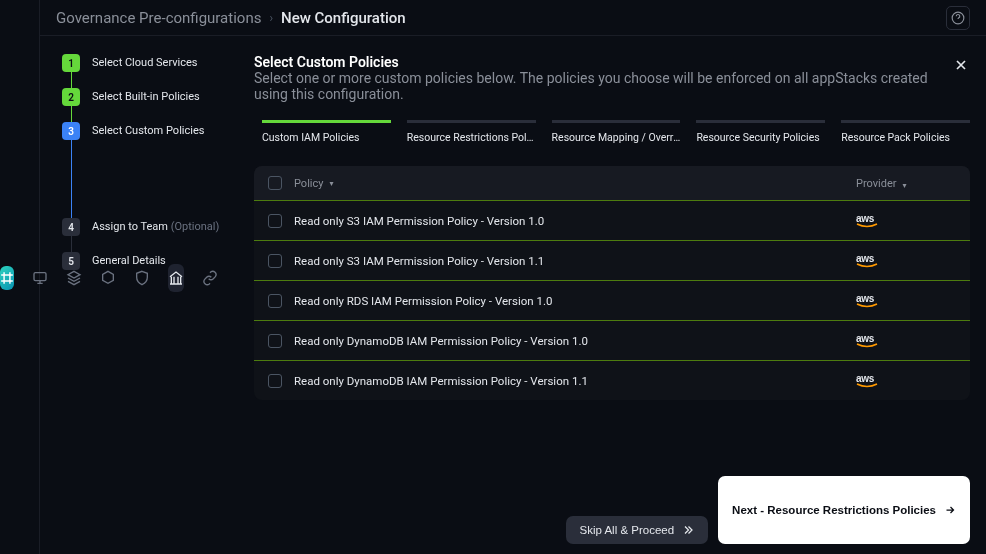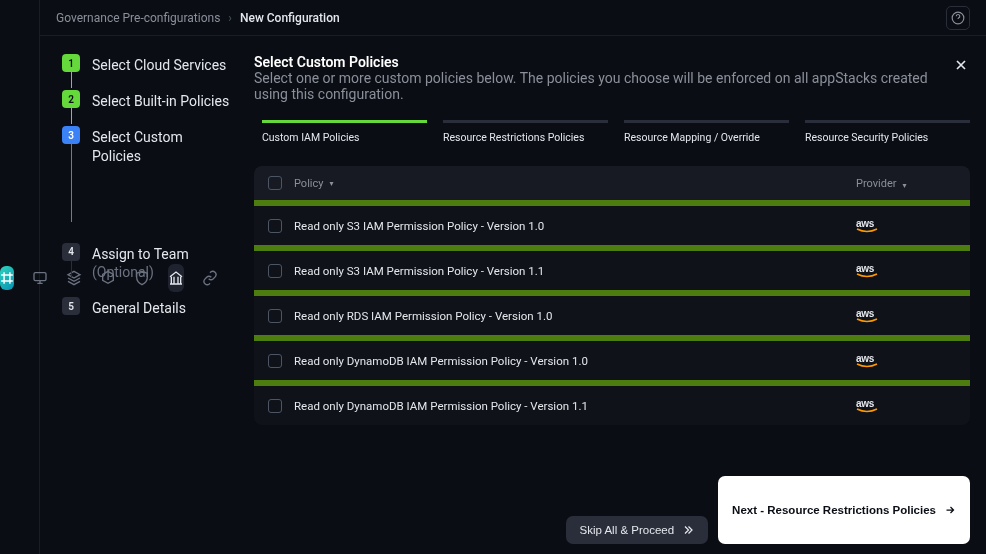--- a/index.html
+++ b/index.html
@@ -42,38 +42,38 @@
 .avatar {
   width:24px;height:24px;border-radius:50%;background:#7c3aed;color:#fff;
   display:flex;align-items:center;justify-content:center;font-size:9px;font-weight:600;
   margin-bottom:12px;
 }
 .main { flex:1; display:flex; flex-direction:column; }
 .topbar {
   height:36px; display:flex; align-items:center; padding:0 16px;
   border-bottom:1px solid #1a1d26; gap:8px;
 }
-.crumb { color:#8a8f99; font-size:12px; }
+.crumb { color:#8a8f99; font-size:15px; }
 .crumb.current { color:#e4e7ec; font-weight:500; }
 .chev { color:#4b5563; }
 .help-btn {
   margin-left:auto; width:24px;height:24px;border:1px solid #2a2e3a;border-radius:5px;
   display:flex;align-items:center;justify-content:center;color:#8a8f99;cursor:pointer;
 }
 .body { flex:1; display:flex; padding:18px 16px 10px 22px; gap:22px; overflow:hidden; }
 .stepper { width:170px; flex-shrink:0; display:flex;flex-direction:column; }
 .step { display:flex; align-items:flex-start; gap:12px; position:relative; }
 .step-num {
   width:18px;height:18px;border-radius:4px;background:#2a2e3a;color:#e4e7ec;
   display:flex;align-items:center;justify-content:center;font-size:10px;font-weight:600;
   flex-shrink:0; z-index:1;
 }
 .step.done .step-num { background:#65d83b; color:#0a0d14; }
 .step.active .step-num { background:#3b82f6; color:#fff; }
-.step-label { font-size:14px; color:#e4e7ec; padding-top:2px; line-height:1.3; }
+.step-label { font-size:11px; color:#e4e7ec; padding-top:2px; line-height:1.3; }
 .step-label .opt { color:#6b7280; }
 .step-line {
   position:absolute; left:8.5px; top:18px; width:1.5px; height:16px;
 }
 .step .step-line { background:#65d83b; }
 .step.active ~ .step .step-line, .step.active .step-line.after { background:#2a2e3a; }
 .step-line.blue { background:#3b82f6; }
 .step-gap { height:16px; }
 .step.tall .step-line { height:78px; }
 .step.tall { margin-bottom:62px; }
@@ -108,21 +108,21 @@
 
 .table { margin-top:14px; background:#0f1218; border-radius:8px; overflow:hidden; flex-shrink:0; }
 .thead {
   display:flex; align-items:center; padding:10px 14px; background:#171a22;
   font-size:11px; color:#8a8f99;
 }
 .th-check { width:26px; }
 .th-policy { flex:1; display:flex;align-items:center;gap:6px;cursor:pointer; }
 .th-provider { width:100px; display:flex;align-items:flex-end;gap:6px;cursor:pointer; justify-content:flex-start; }
 .trow {
-  display:flex; align-items:center; padding:12px 14px; border-top:6px solid #4d7c0f;
+  display:flex; align-items:center; padding:12px 14px; border-top:1px solid #4d7c0f;
   font-size:11.5px; color:#e4e7ec;
 }
 .td-check { width:26px; }
 .td-policy { flex:1; }
 .td-provider { width:100px; display:flex; }
 .checkbox {
   width:14px;height:14px;border:1.5px solid #4b5563;border-radius:3px;cursor:pointer;display:block;
 }
 .aws-logo { font-family:sans-serif; }
 .aws-text { font-size:10px;color:#e4e7ec;font-weight:600;letter-spacing:-0.3px; }
@@ -241,20 +241,21 @@
                 <path d="M18 6L6 18M6 6l12 12"></path>
               </svg>
           </div>
         </div>
 
         <div class="tabs">
           <div class="tab active">Custom IAM Policies</div>
           <div class="tab">Resource Restrictions Policies</div>
           <div class="tab">Resource Mapping / Override</div>
           <div class="tab">Resource Security Policies</div>
+          <div class="tab">Resource Pack Policies</div>
         </div>
 
         <div class="table">
           <div class="thead">
             <div class="th-check">
                 <span class="checkbox"></span>
               </div>
             <div class="th-policy">
                 <span>Policy</span> 
                 <span class="caret">▾</span>

